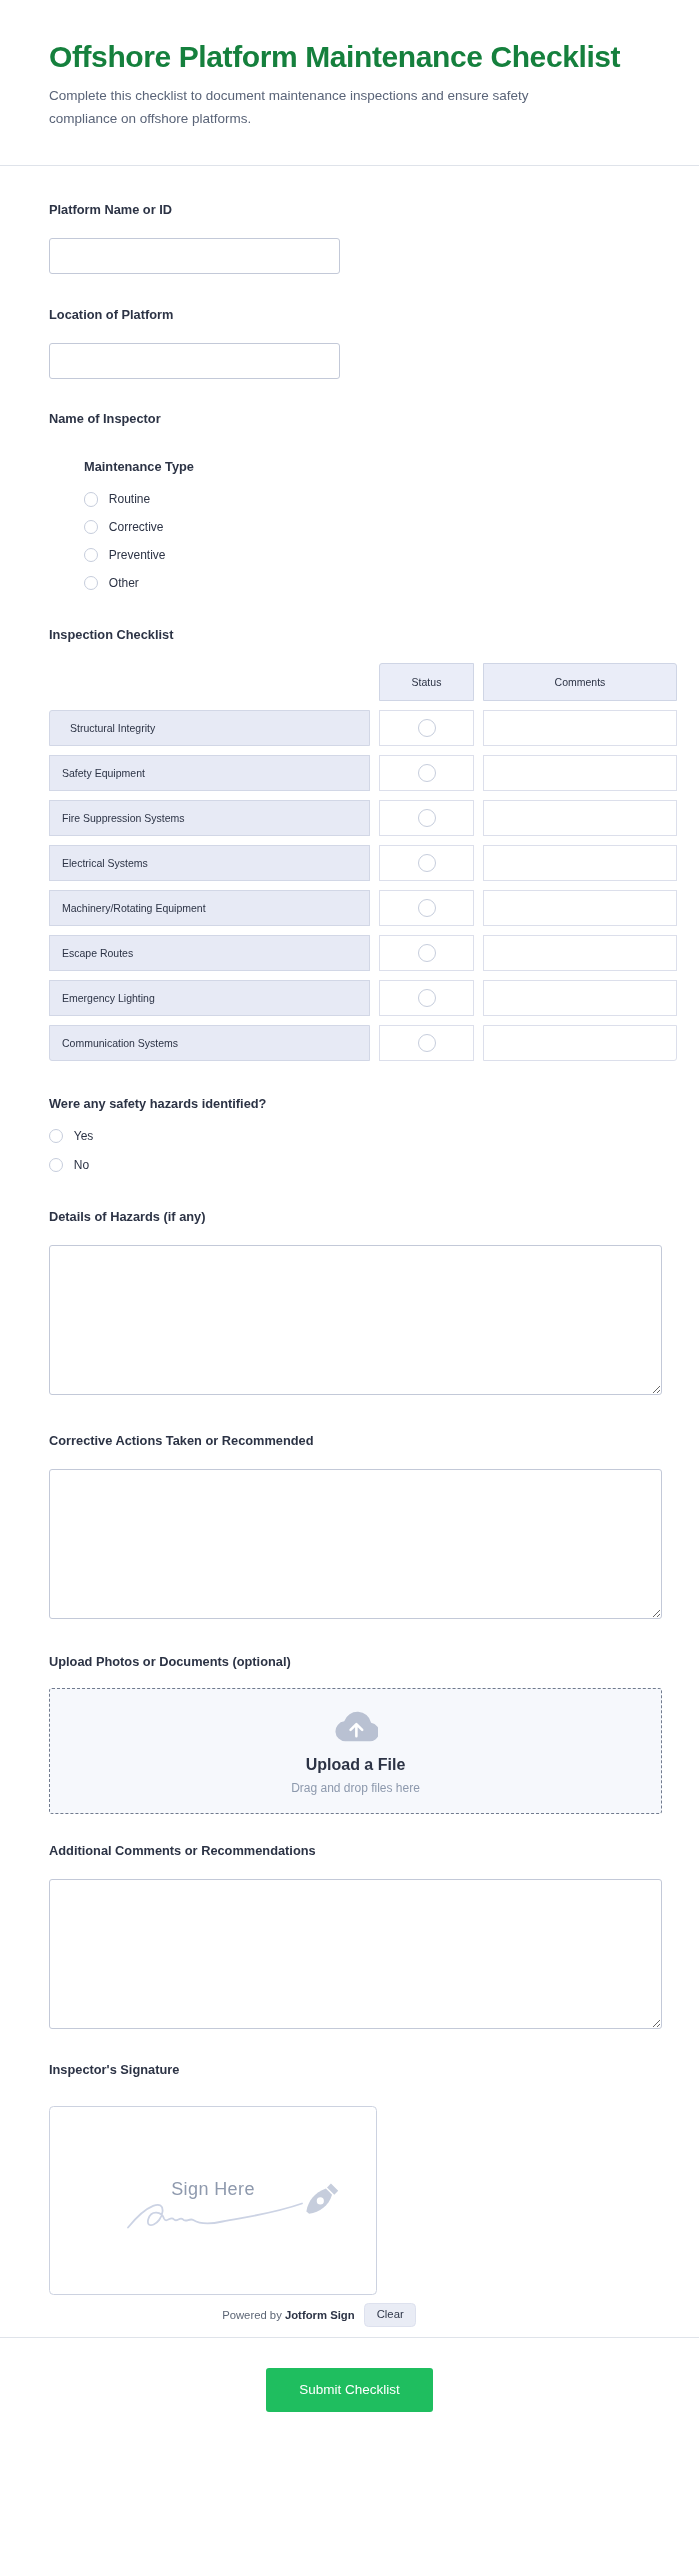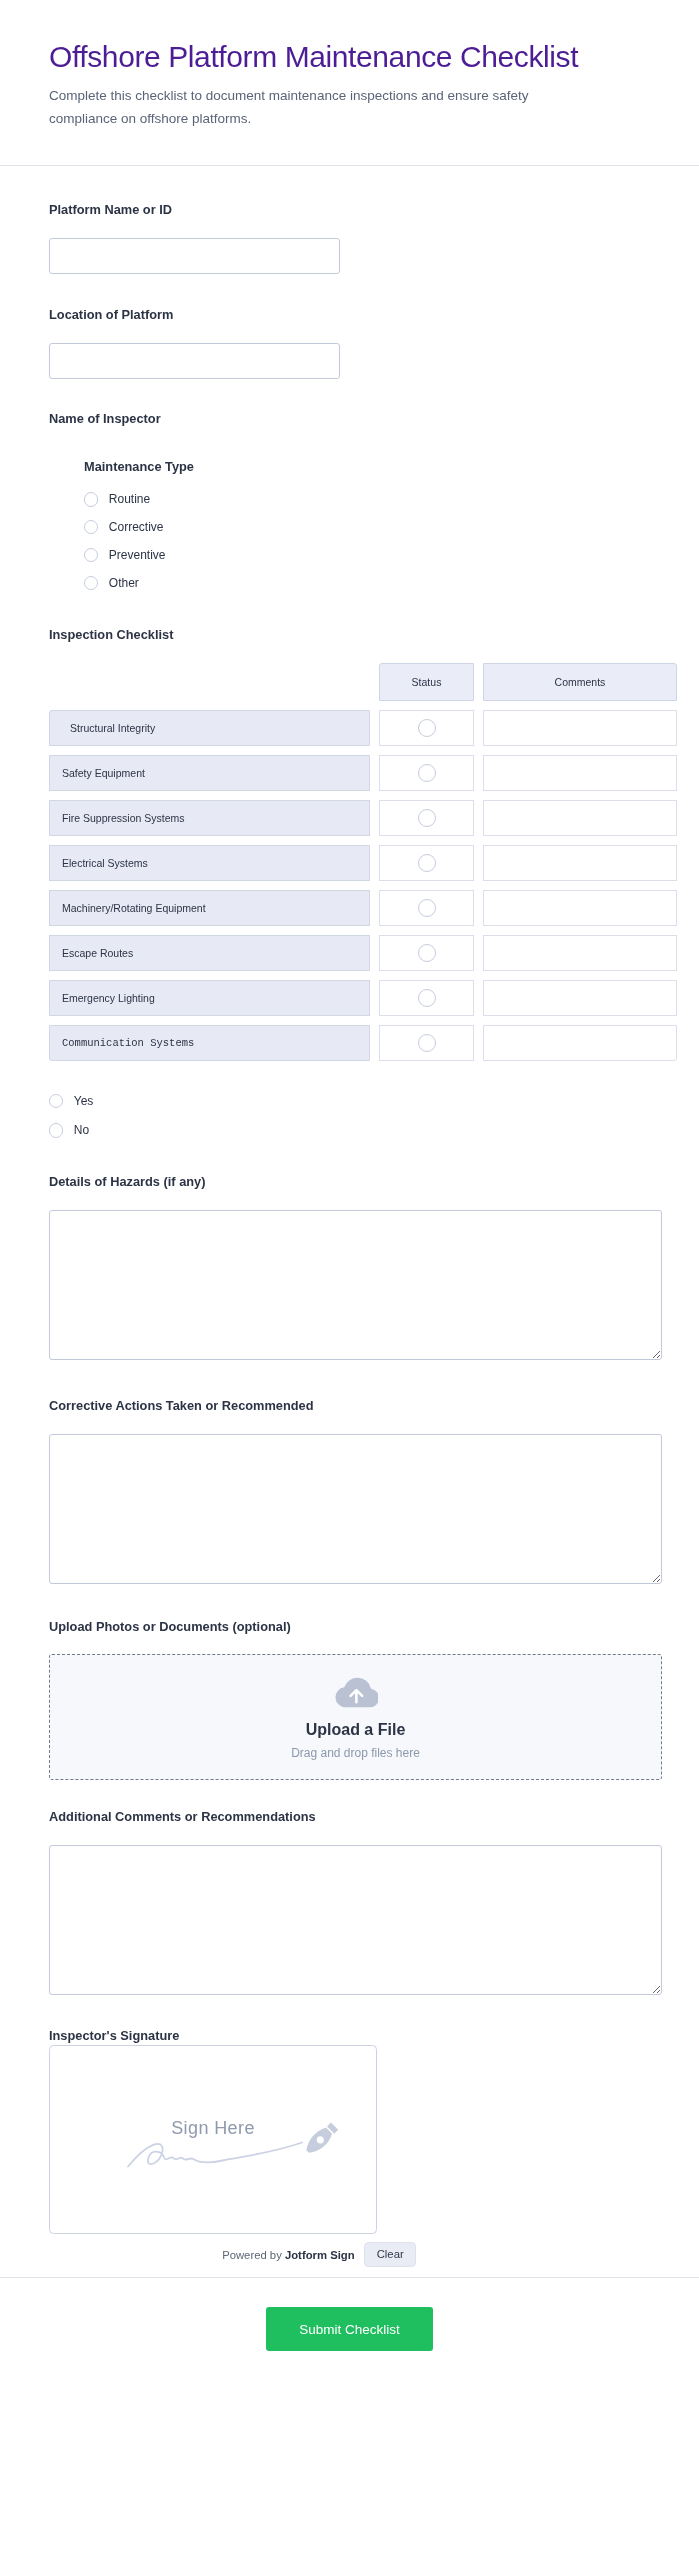--- a/index.html
+++ b/index.html
@@ -6,21 +6,21 @@
   html,body { background:#fff; }
   body {
     width:699px; margin:0 auto;
     font-family:"Liberation Sans","DejaVu Sans",sans-serif;
     color:#2c3345;
   }
   .page { width:699px; background:#fff; }
 
   
   .form-header { padding:39px 49px 0 49px; }
-  .form-title { font-size:30px; line-height:36px; font-weight:400; color:#4c1d95; letter-spacing:-0.4px; }
+  .form-title { font-size:30px; line-height:36px; font-weight:700; color:#15803d; letter-spacing:-0.4px; }
   .form-subtitle { margin-top:9px; font-size:13.5px; line-height:23px; color:#5a6478; max-width:534px; }
   .page-divider { width:699px; height:0.8px; background:#dfe3ea; border:0; }
   .divider-top { margin-top:35px; }
 
   
   .content { padding:36px 49px 0 49px; }
   .field { margin-bottom:33px; }
   .field-label { font-size:12.8px; line-height:16.5px; font-weight:600; color:#2c3345; margin-bottom:19.5px; }
   .sub-label { font-size:9.8px; line-height:12px; color:#6c7589; margin-top:9px; }
 
@@ -60,21 +60,21 @@
     font-size:10.5px; color:#2c3345;
   }
   .m-head.first-col-head { border-top-left-radius:3px; }
   .m-head.last-col-head { border-top-right-radius:3px; }
   .m-row-label {
     background:#e7eaf5; border:0.8px solid #d2d7e6;
     display:flex; align-items:center; padding-left:12px;
     font-size:10.5px; color:#2c3345;
   }
   .m-row-label.first { border-top-left-radius:3px;padding-left:20px; }
-  .m-row-label.last { border-bottom-left-radius:3px;font-family:Liberation Mono, monospace; }
+  .m-row-label.last { border-bottom-left-radius:3px; }
   .m-cell {
     background:#fff; border:0.8px solid #dcdfeb;
     display:flex; align-items:center; justify-content:center;
   }
   .m-cell.last-comment { border-bottom-right-radius:3px; }
   .m-radio { width:18px; height:18px; border:0.8px solid #c6cddc; border-radius:50%; background:#fff; cursor:pointer; }
 
   
   textarea.big-text {
     width:613px; height:150px; border:0.8px solid #c3c9d8; border-radius:3px;
@@ -87,21 +87,21 @@
   .upload-box {
     width:613px; height:126px; background:#f6f8fc;
     border:0.8px dashed #717b8e; border-radius:3px;
     display:flex; flex-direction:column; align-items:center; justify-content:center;
     cursor:pointer;
   }
   .upload-title { font-size:16px; font-weight:700; color:#2c3345; margin-top:10.5px; }
   .upload-hint { font-size:12px; color:#8d99ad; margin-top:6.8px; }
 
   
-  .sig-label { margin-bottom:1px; }
+  .sig-label { margin-bottom:27px; }
   .sig-box {
     position:relative; width:328px; height:189px;
     border:0.8px solid #ccd2e0; border-radius:4.5px; background:#fff; cursor:crosshair;
   }
   .sign-here {
     position:absolute; top:72px; left:0; width:100%;
     text-align:center; font-size:18px; color:#8e99ad; letter-spacing:0.4px;
   }
   .squiggle { position:absolute; left:75px; top:89px; }
   .pen-nib { position:absolute; left:253px; top:72px; }
@@ -226,20 +226,21 @@
 
         <div class="m-row-label last">Communication Systems</div>
         <div class="m-cell">
             <span class="m-radio"></span>
           </div>
         <div class="m-cell last-comment"></div>
       </div>
     </div>
 
     <div class="field" style="margin-bottom:36px;">
+      <div class="field-label" style="margin-bottom:18px;">Were any safety hazards identified?</div>
       <div class="opt-group">
         <div class="opt-row" style="margin-bottom:14.3px;">
           <span class="radio-circle"></span>
           <span class="opt-text">Yes</span>
         </div>
         <div class="opt-row">
           <span class="radio-circle"></span>
           <span class="opt-text">No</span>
         </div>
       </div>

